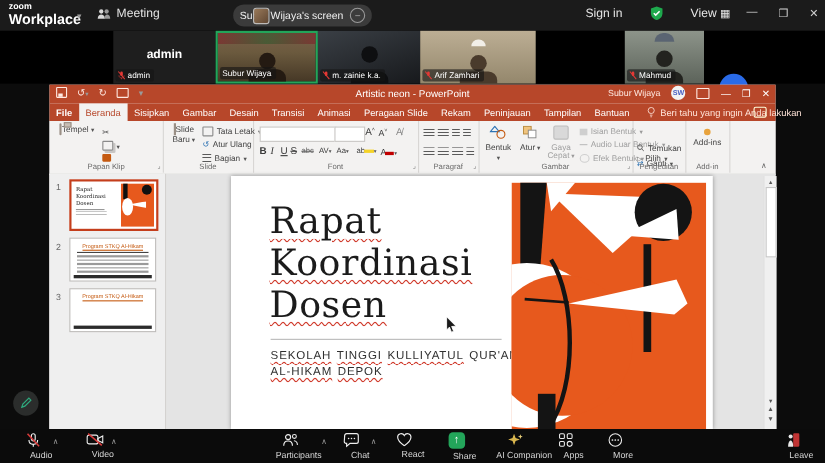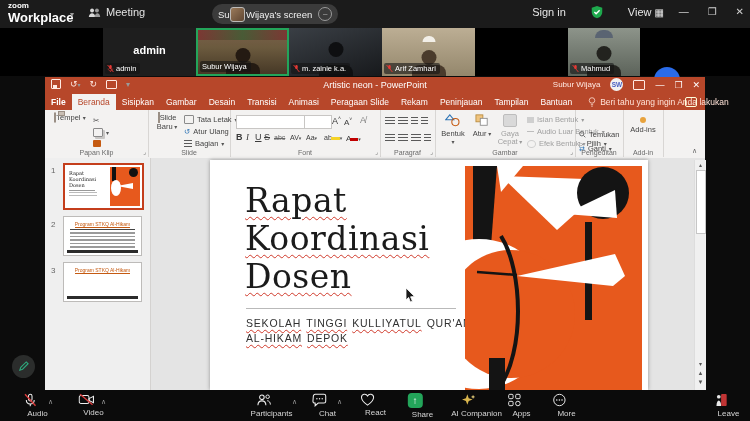--- a/index.html
+++ b/index.html
@@ -173,21 +173,21 @@
       <div class="sil" style="color:#0e0f11;width:56px;height:38px;"></div>
       <div class="lab">
         <svg width="7" height="9" viewBox="0 0 12 14">
           <rect x="4" y="1" width="4" height="7" rx="2" fill="#e53935"></rect>
             <line x1="1" y1="1" x2="11" y2="13" stroke="#e53935" stroke-width="1.6"></line>
         </svg>
         <span>m. zainie k.a.</span>
       </div>
     </div>
 
-    <div class="tile" style="left:382px;background:linear-gradient(180deg,#bcae94,#94876c);">
+    <div class="tile" style="left:382px;background:linear-gradient(180deg,#bcae94,#94876c);padding-left:12px;">
       <div class="sil" style="color:#4a3b2c;"></div>
       <div class="abs" style="left:50%;top:8px;transform:translateX(-50%);width:13px;height:6px;border-radius:6px 6px 0 0;background:#f2efe8;"></div>
       <div class="lab">
         <svg width="7" height="9" viewBox="0 0 12 14">
           <rect x="4" y="1" width="4" height="7" rx="2" fill="#e53935"></rect>
             <line x1="1" y1="1" x2="11" y2="13" stroke="#e53935" stroke-width="1.6"></line>
         </svg>
         <span>Arif Zamhari</span>
       </div>
     </div>

